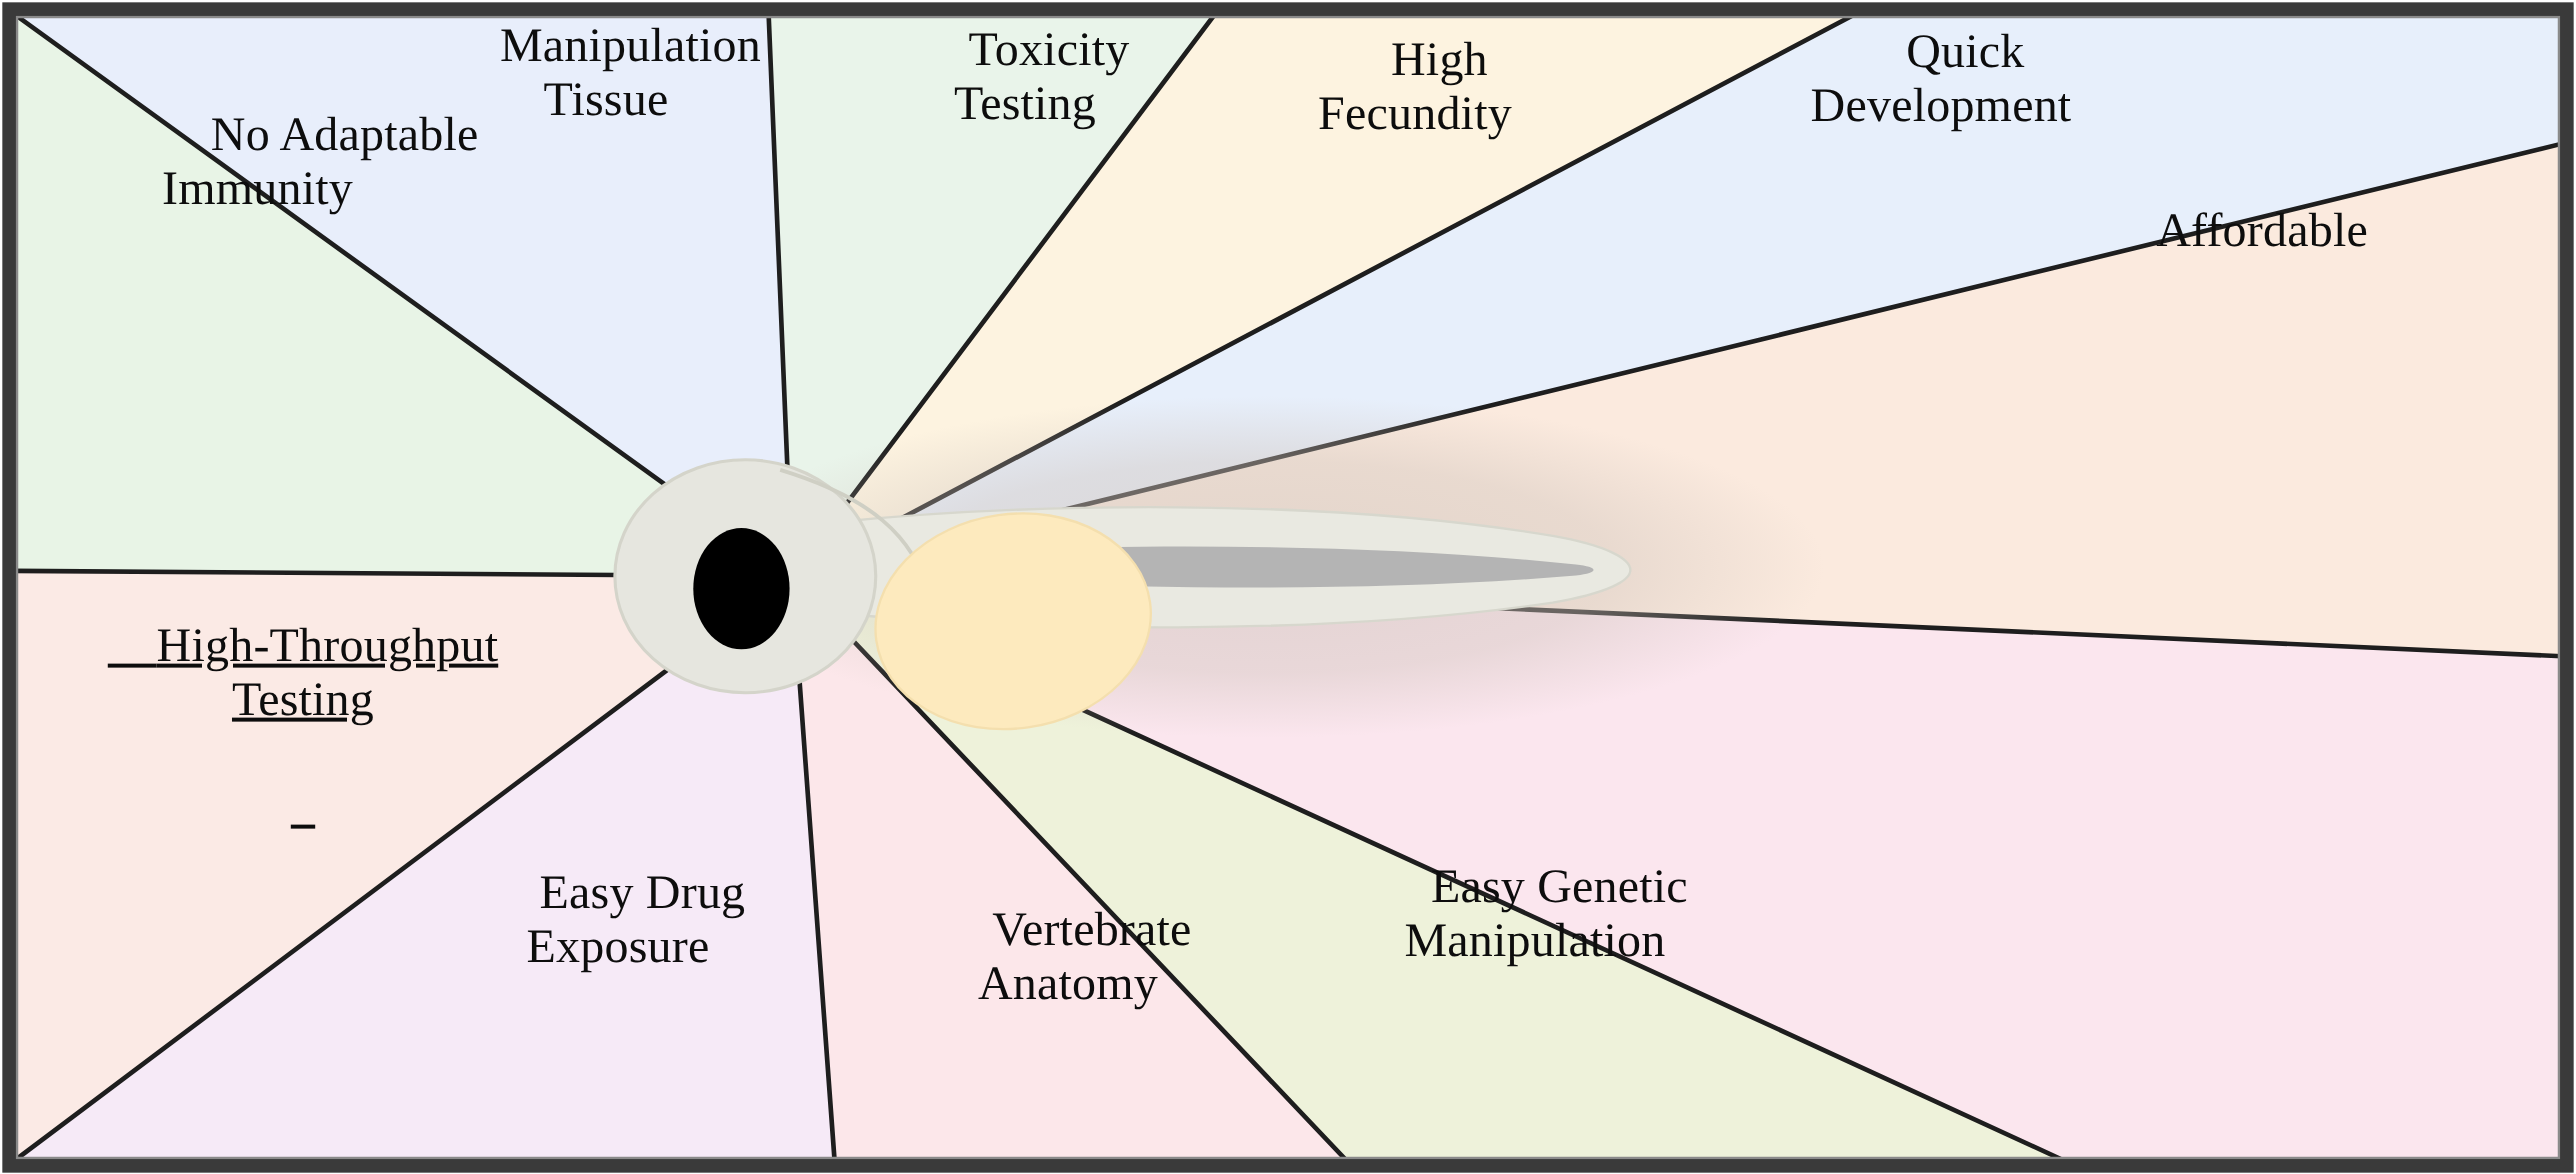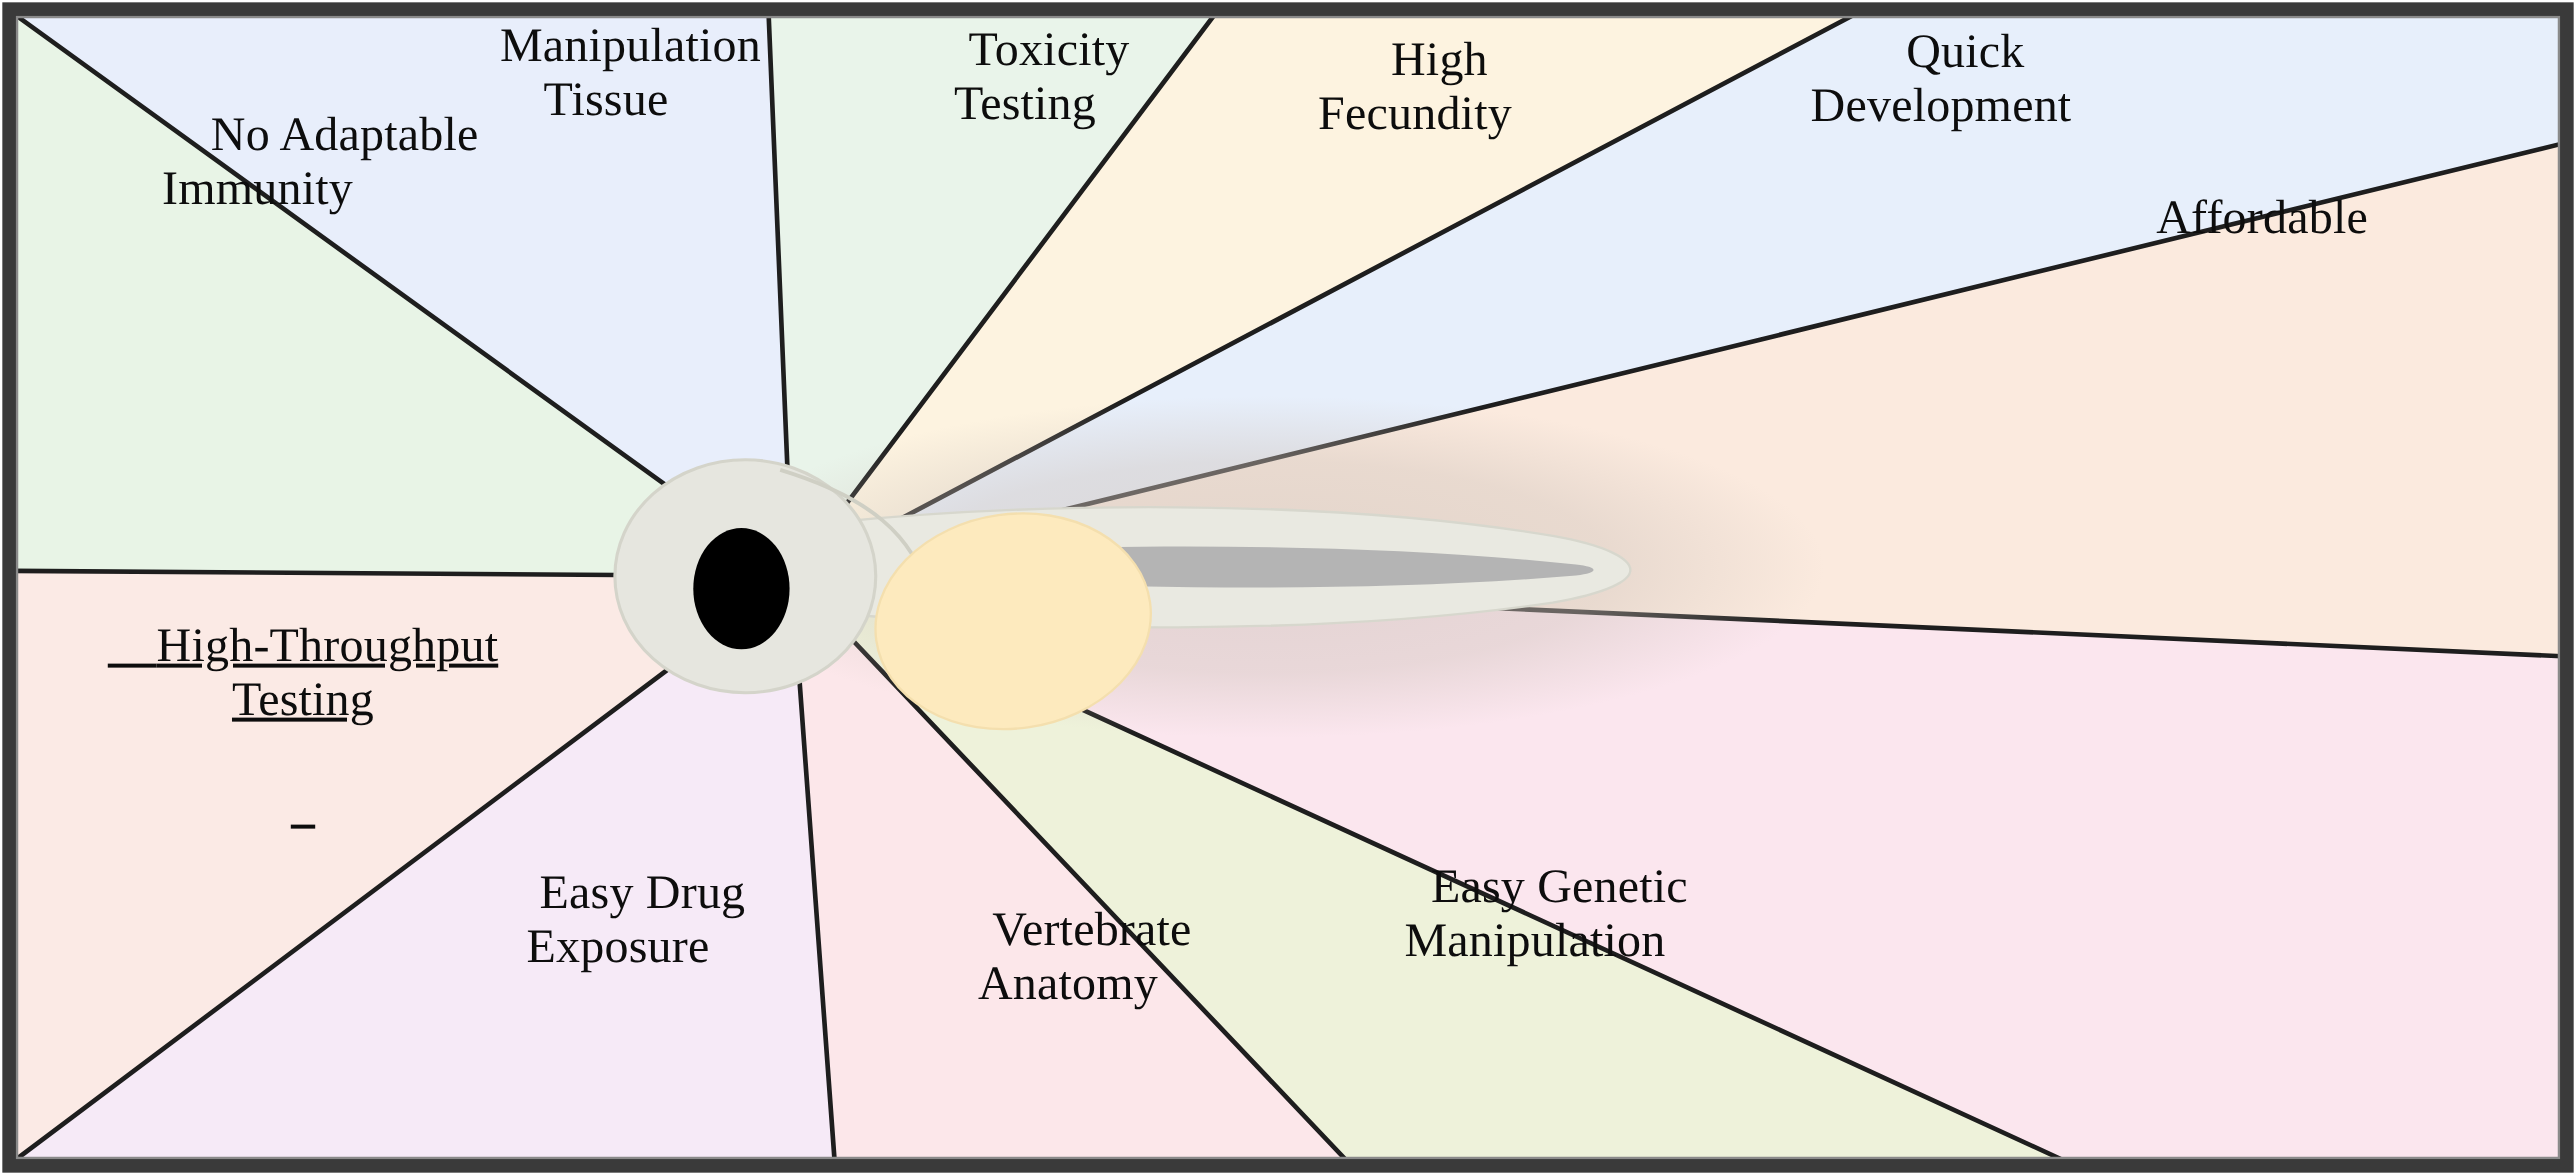--- a/index.html
+++ b/index.html
@@ -132,21 +132,21 @@
   </div>
 
   <div class="sector-label" style="left:1415px; top:113px;">
     <span>High</span><span class="l2">Fecundity</span>
   </div>
 
   <div class="sector-label" style="left:1941px; top:105px;">
     <span>Quick</span><span class="l2">Development</span>
   </div>
 
-  <div class="sector-label" style="left:2239px; top:218px;text-align:right;">
+  <div class="sector-label" style="left:2239px; top:231px;text-align:right;">
     <span>Affordable</span>
   </div>
 
 
   <div class="sector-label" style="left:1535px; top:940px;">
     <span>Easy Genetic</span><span class="l2">Manipulation</span>
   </div>
 
   <div class="sector-label" style="left:1068px; top:983px;">
     <span>Vertebrate</span><span class="l2">Anatomy</span>

